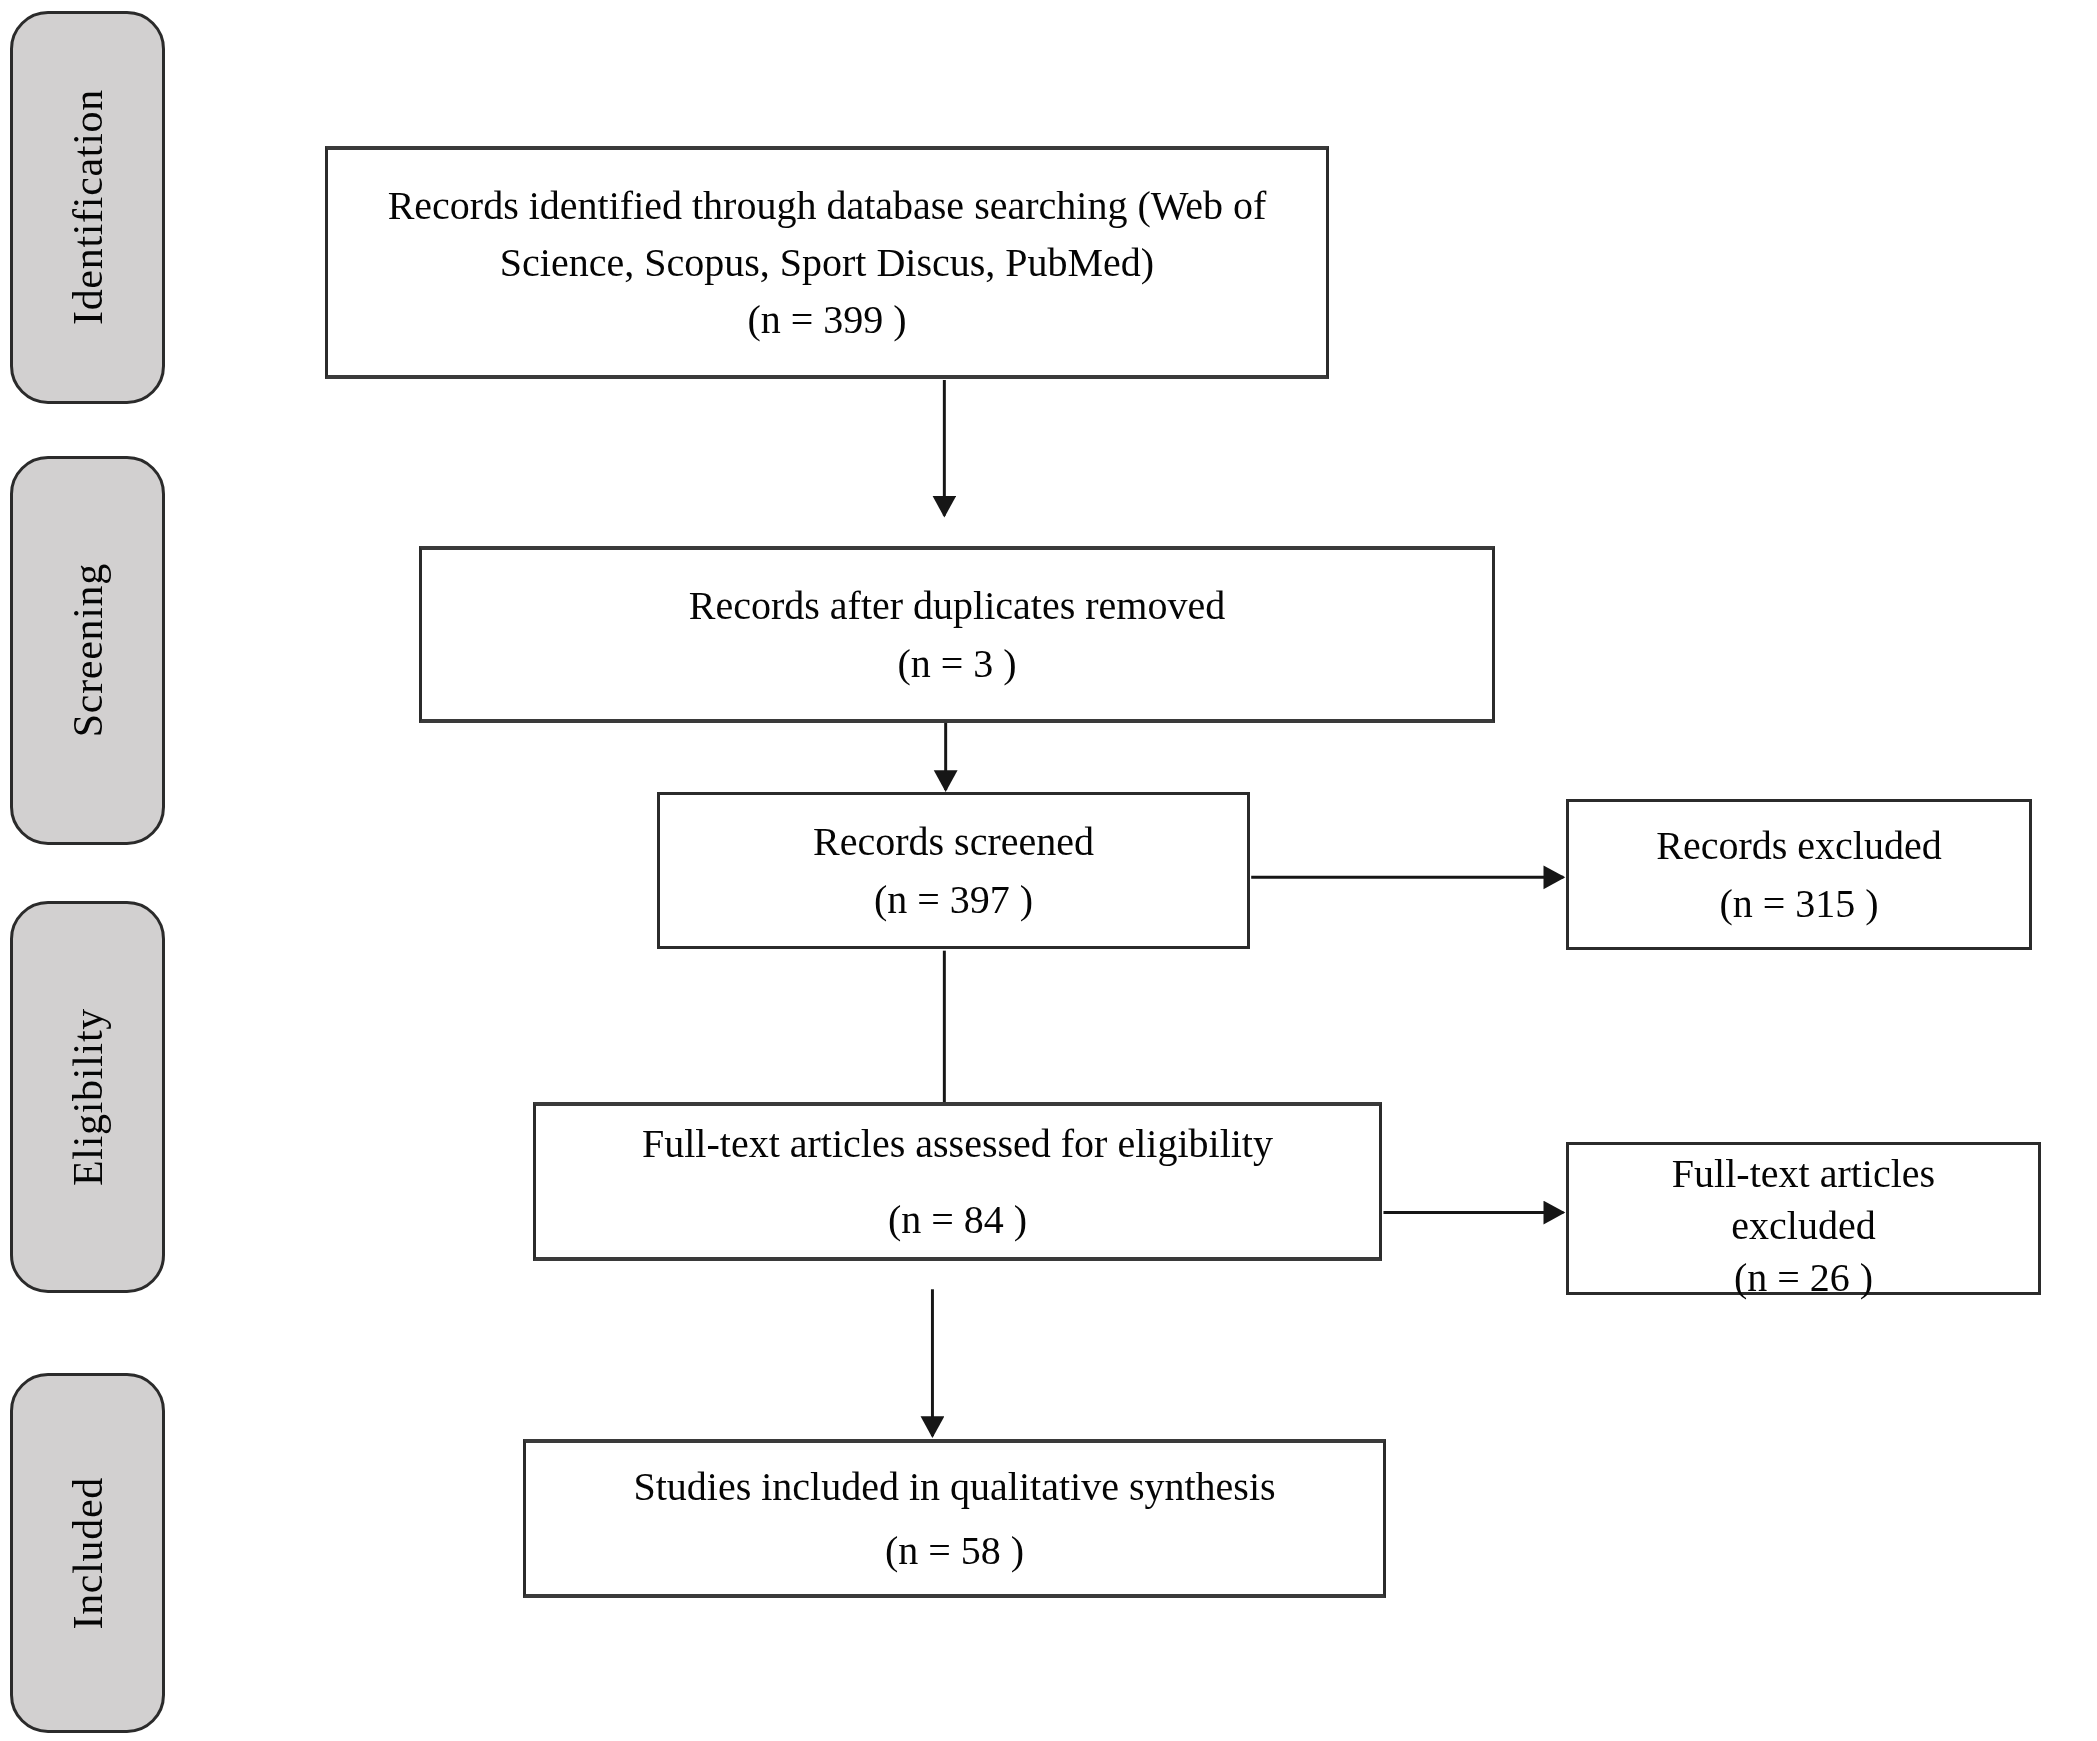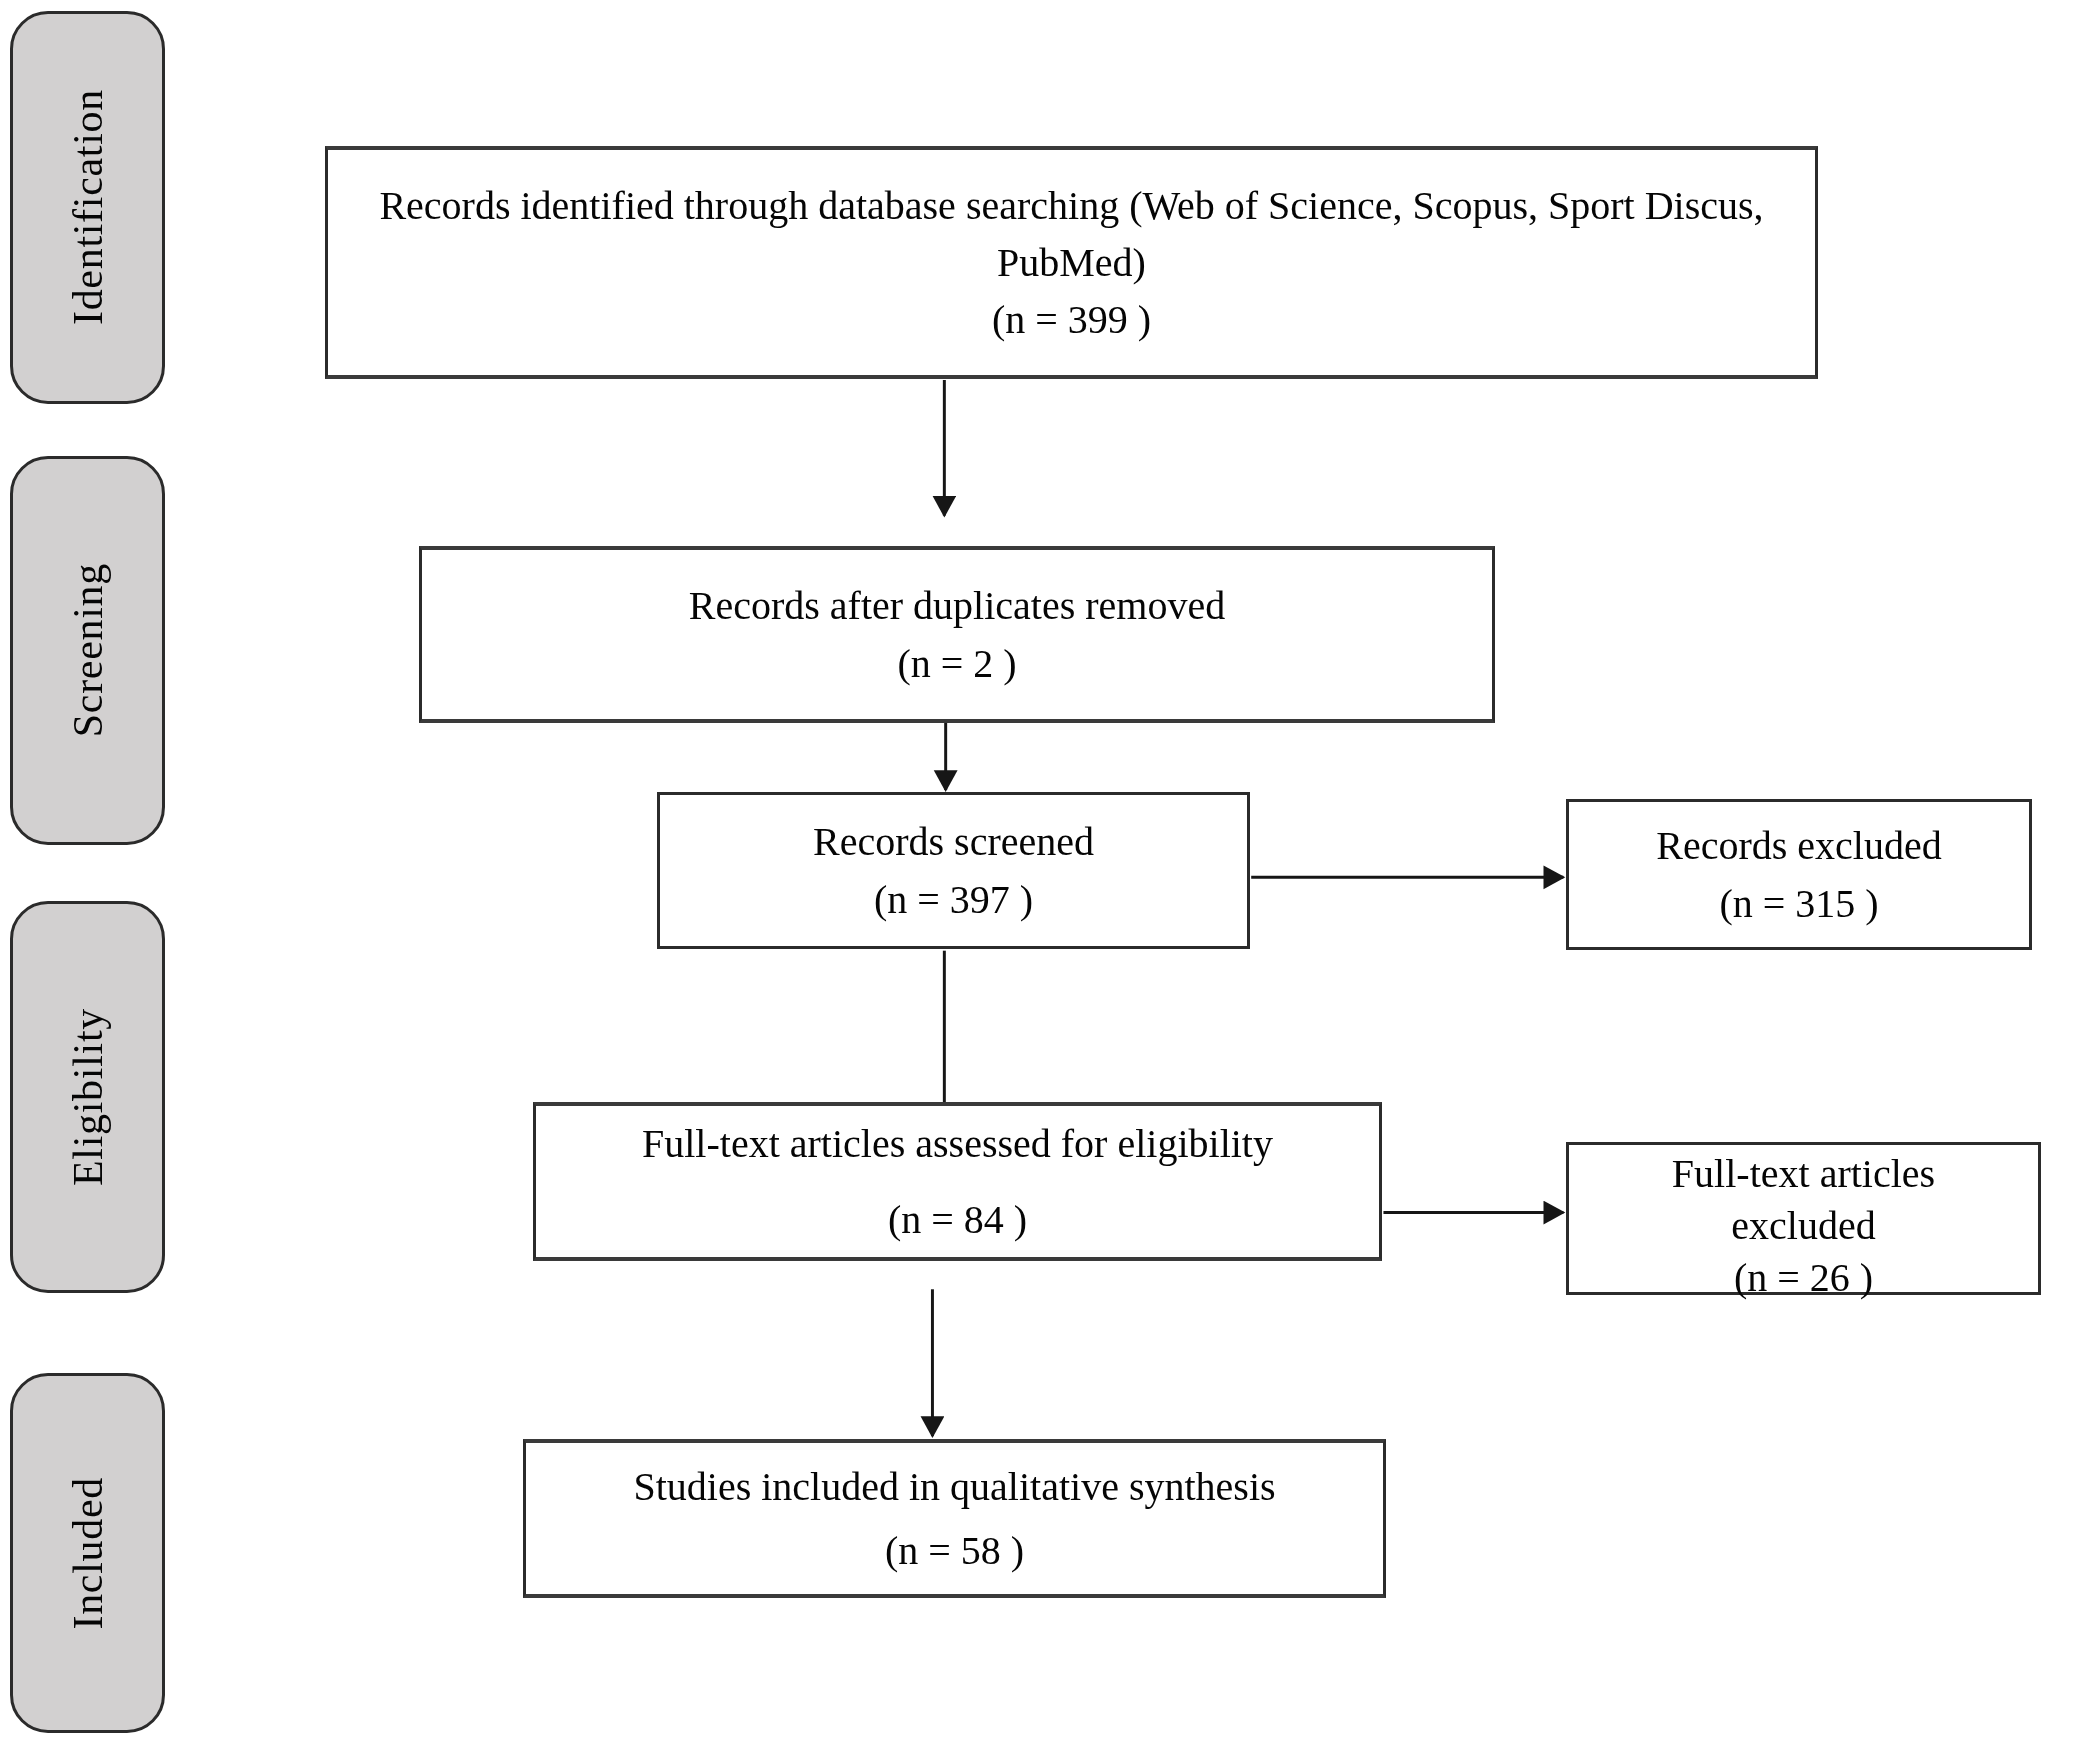--- a/index.html
+++ b/index.html
@@ -55,21 +55,21 @@
     text-align: center;
     font-size: 40px;
     line-height: 1.43;
   }
   .flow-box.main {
     border-top-width: 4.6px;
     border-bottom-width: 4.6px;
     border-top-color: #3a3a3a;
     border-bottom-color: #3a3a3a;
   }
-  #box-identified           { left: 325px;  top: 146px;  width: 1493px; height: 233px; padding: 0 16.5px; }
+  #box-identified           { left: 325px;  top: 146px;  width: 1004px; height: 233px; padding: 0 16.5px; }
   #box-deduplicated         { left: 419px;  top: 518px;  width: 1076px; height: 177px; padding: 0 26.5px; margin-top: 28px; }
   #box-screened             { left: 657px;  top: 792px; width: 593px;  height: 157px; padding: 0 20px; }
   #box-records-excluded     { left: 1566px; top: 799px; width: 466px;  height: 151px; padding: 0 20px; }
   #box-fulltext-assessed    { left: 533px;  top: 1102px; width: 849px; height: 159px; padding: 0 10px; gap: 18px; }
   #box-fulltext-excluded    { left: 1566px; top: 1142px; width: 475px;  height: 153px;
                               padding: 2.6px 30px 0 30px; justify-content: flex-start; line-height: 1.3; }
   #box-qualitative-included { left: 523px;  top: 1439px; width: 863px; height: 159px; padding: 0 26.5px; gap: 6px; }
 
   
   .arrows {
@@ -119,21 +119,21 @@
     <line x1="1410" y1="1949" x2="1410" y2="2171" marker-end="url(#ah)"></line>
   </svg>
 
   <div class="flow-box main" id="box-identified">
     <span>Records identified through database searching (Web of Science, Scopus, Sport Discus, PubMed)</span>
     <span>(n = 399 )</span>
   </div>
 
   <div class="flow-box main" id="box-deduplicated">
     <span>Records after duplicates removed</span>
-    <span>(n = 2 )</span>
+    <span>(n = 3 )</span>
   </div>
 
   <div class="flow-box" id="box-screened">
     <span>Records screened</span>
     <span>(n = 397 )</span>
   </div>
 
   <div class="flow-box" id="box-records-excluded">
     <span>Records excluded</span>
     <span>(n = 315 )</span>

